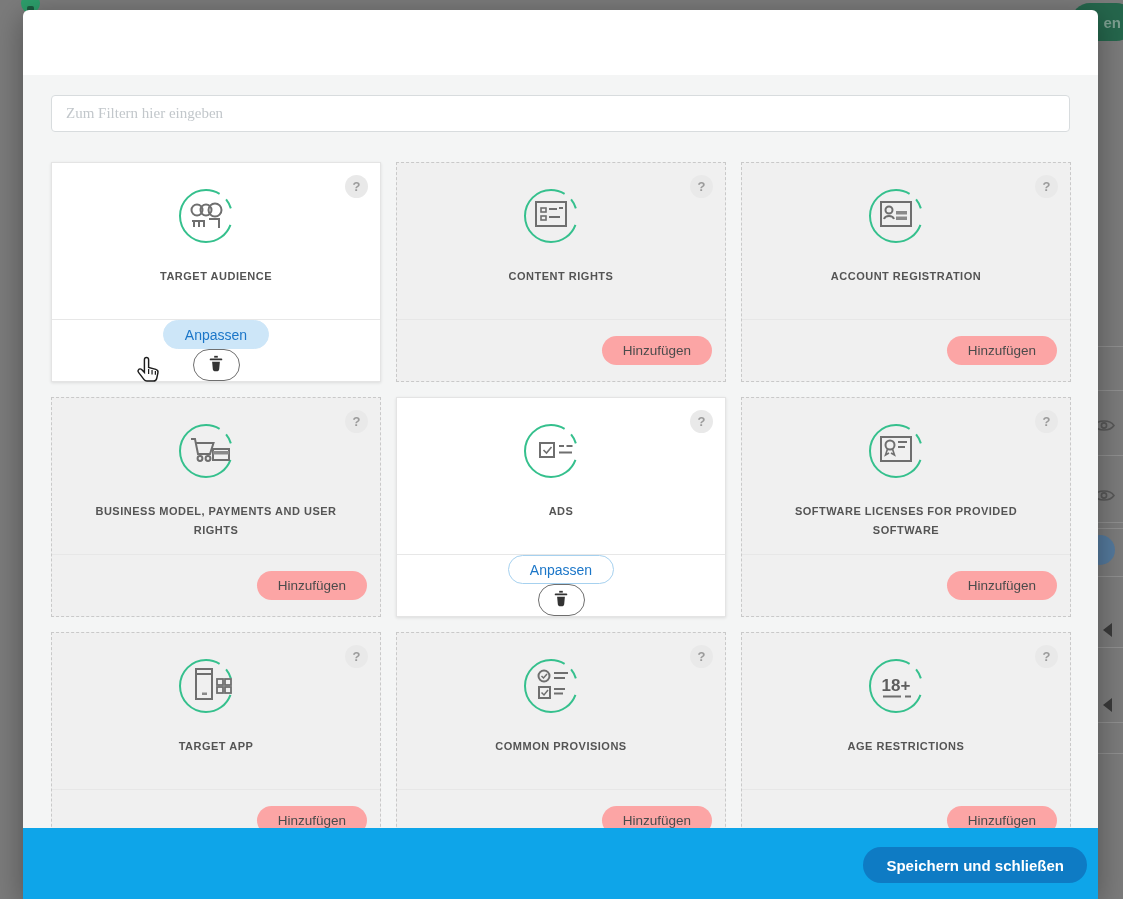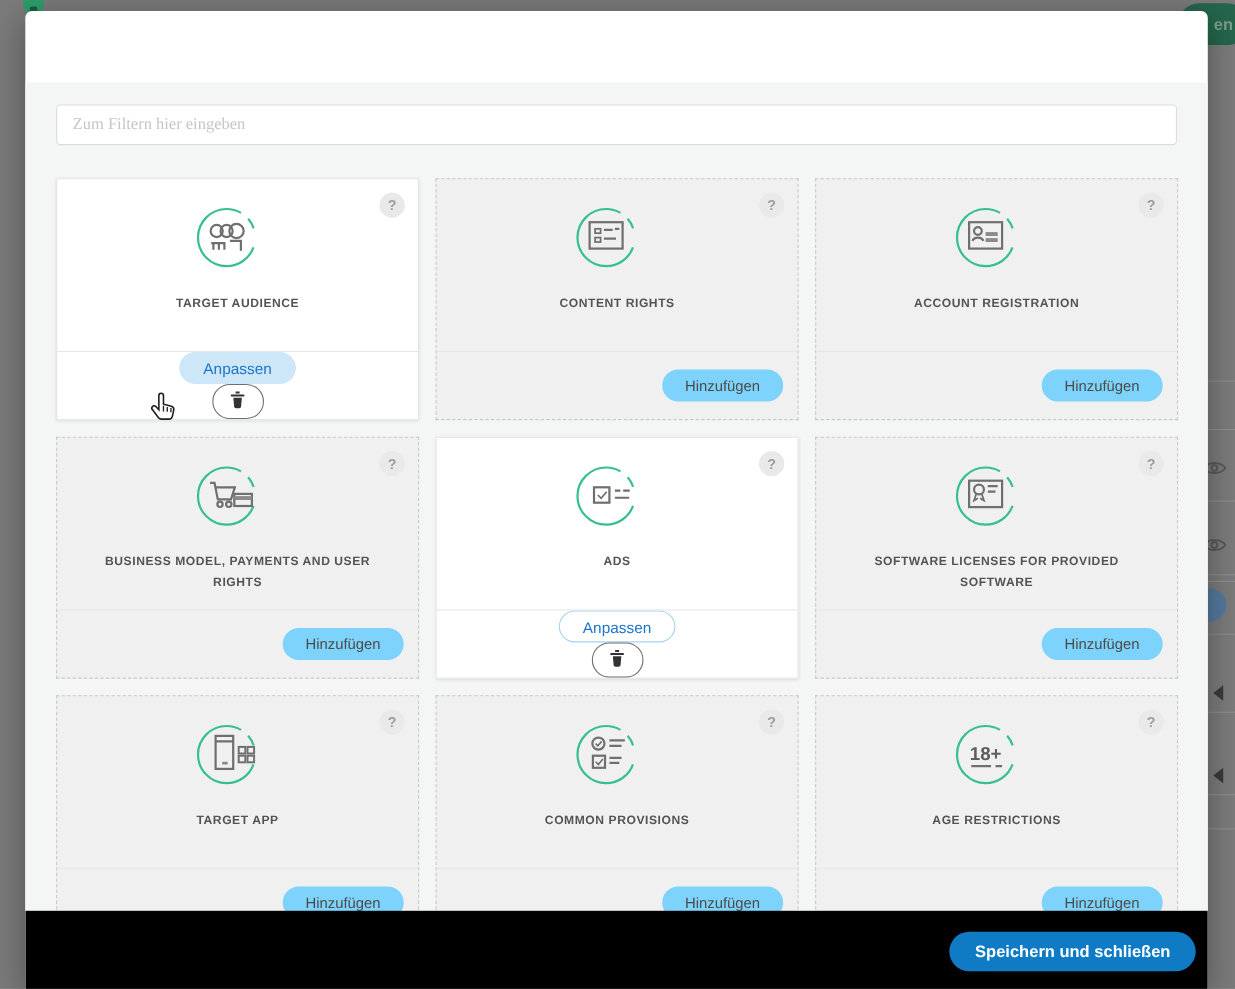--- a/index.html
+++ b/index.html
@@ -45,23 +45,23 @@
   .card-foot { height:61px; display:flex; align-items:center; padding:0 13px; }
   .card.added .card-foot { justify-content:space-between;flex-direction:column; }
   .card.available .card-foot { justify-content:flex-end; }
 
   .btn-customize { height:30px; padding:0 21px; border-radius:15px; font-size:14px; color:#1b76c8;
                    background:#fff; border:1px solid #a6d1ef; cursor:pointer; font-family:inherit; }
   .card.hovered .btn-customize { background:#cde6f8; border-color:#cde6f8; }
   .btn-delete { width:47px; height:33px; border-radius:17px; background:#fff; border:1px solid #6f6f6f;
                 display:flex; align-items:center; justify-content:center; cursor:pointer; }
   .btn-add { height:29px; padding:0 21px; border-radius:15px; font-size:13.5px; color:#4b4b4b;
-             background:#7dd3fc; border:none; cursor:pointer; font-family:inherit; }
-
-  .m-footer { position:absolute; left:0; right:0; bottom:0; height:71px; background:#000000; z-index:5; }
+             background:#fca5a5; border:none; cursor:pointer; font-family:inherit; }
+
+  .m-footer { position:absolute; left:0; right:0; bottom:0; height:71px; background:#0ea5e9; z-index:5; }
   .btn-save { position:absolute; right:11px; top:19px; height:36px; padding:0 23px; border:none;
               border-radius:18px; background:#0e7bc4; color:#fff; font-size:15px; font-weight:bold;
               cursor:pointer; font-family:inherit; }
 
   
   .glyph { stroke:#6f6f6f; stroke-width:2; fill:none; }
   .arc { fill:none; stroke:#35c08d; stroke-width:2; stroke-dasharray:127 8.5 10 17.9; stroke-dashoffset:-9; }
   .cursor { position:absolute; left:136px; top:355px; z-index:20; pointer-events:none; }
 </style>
 </head>

